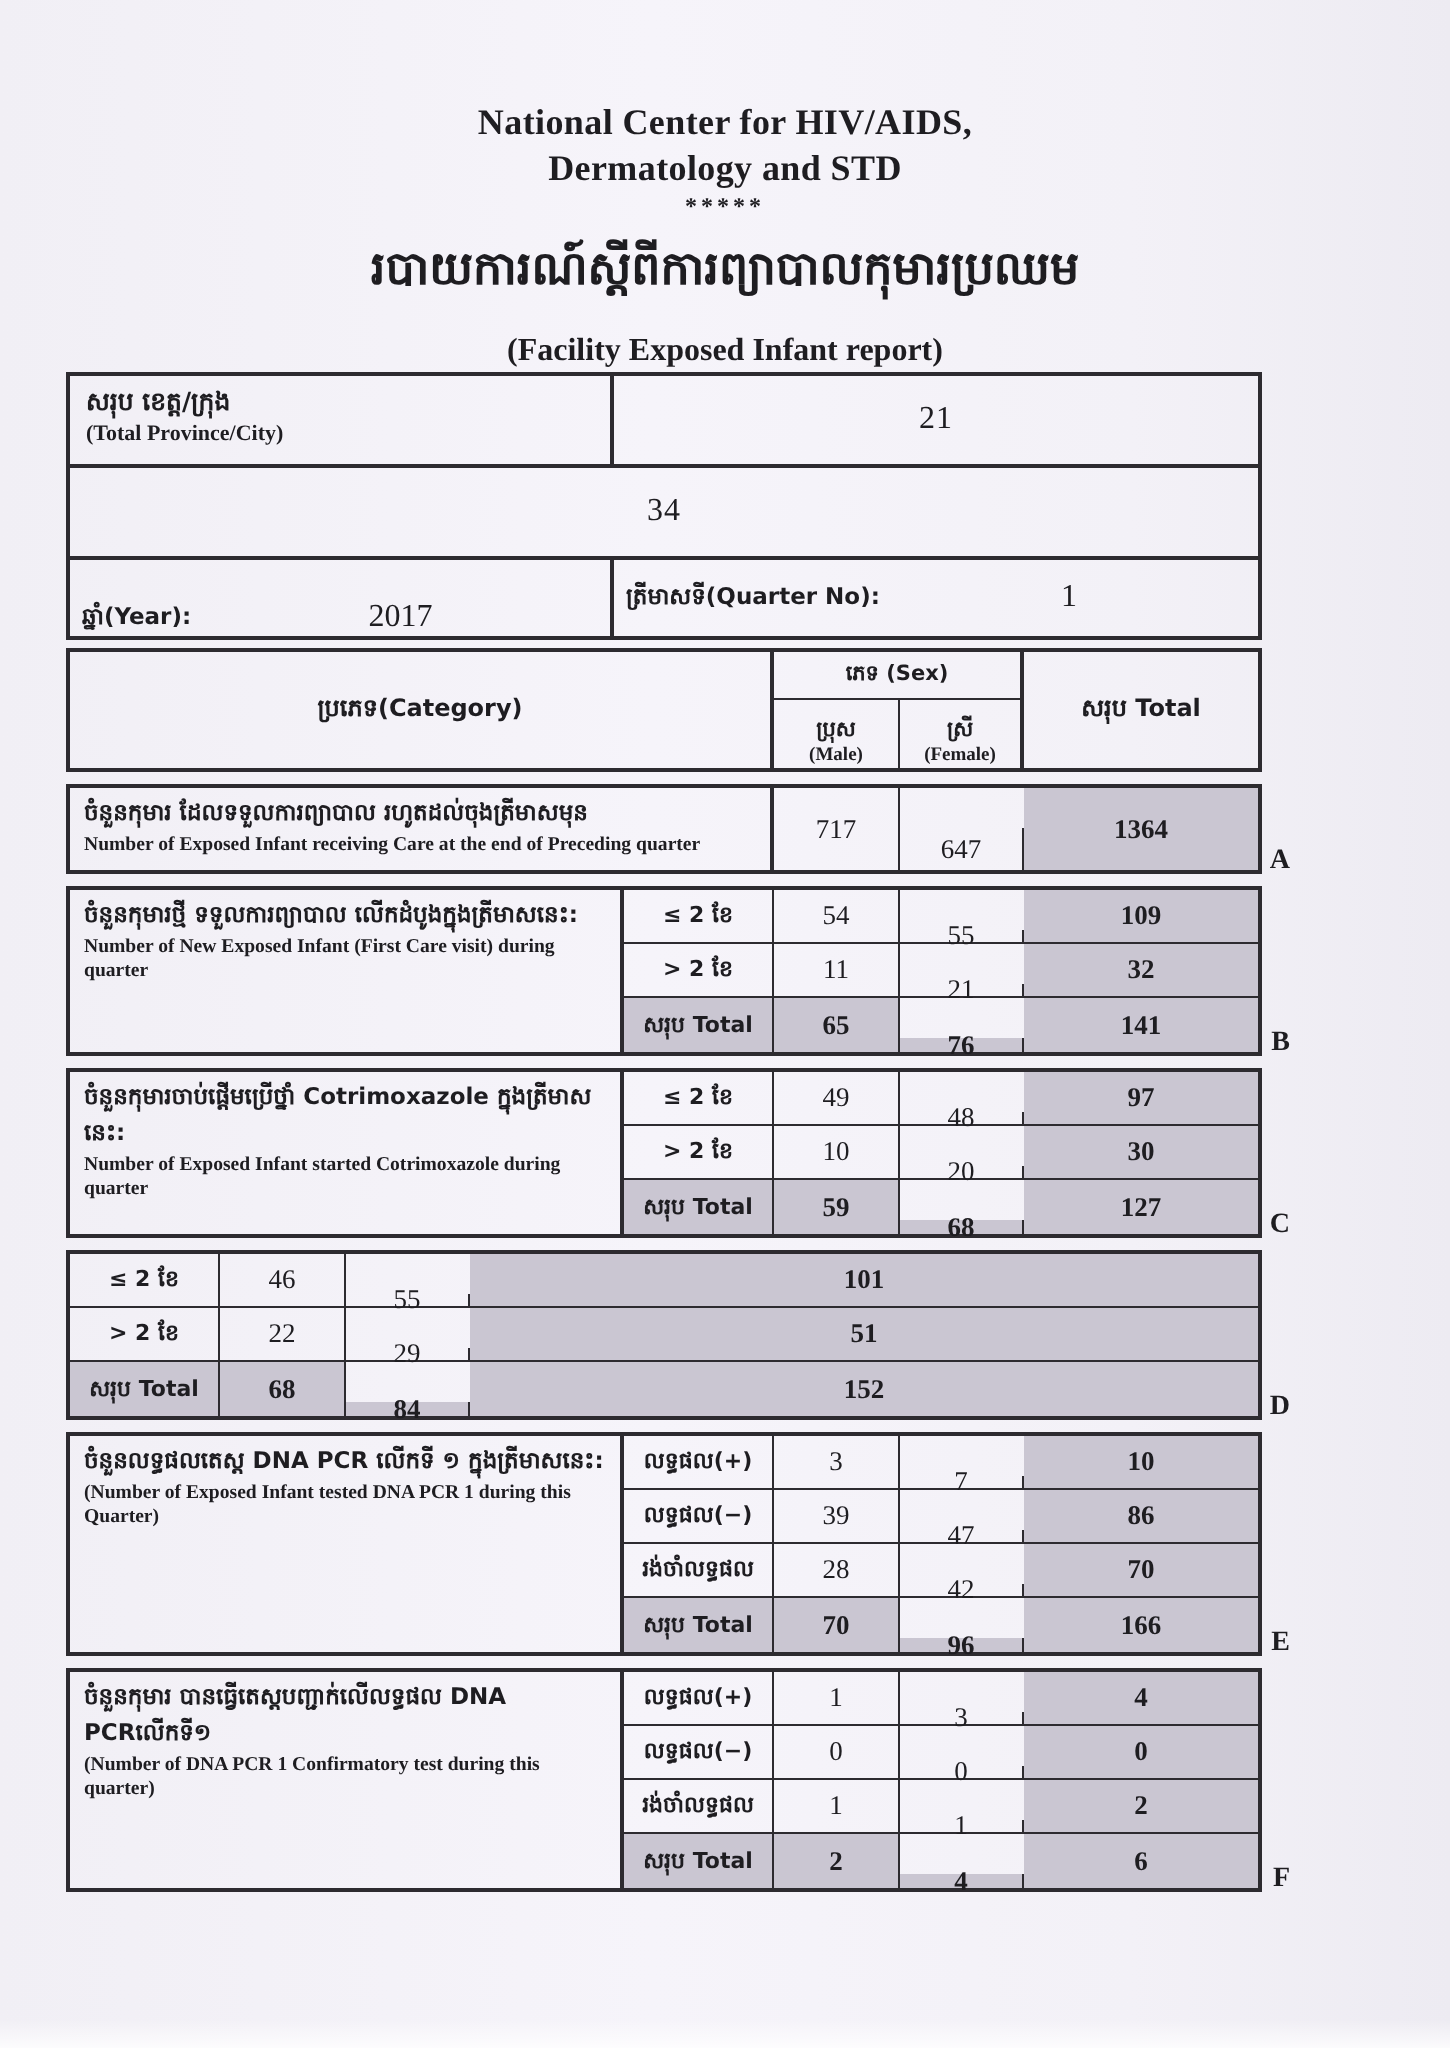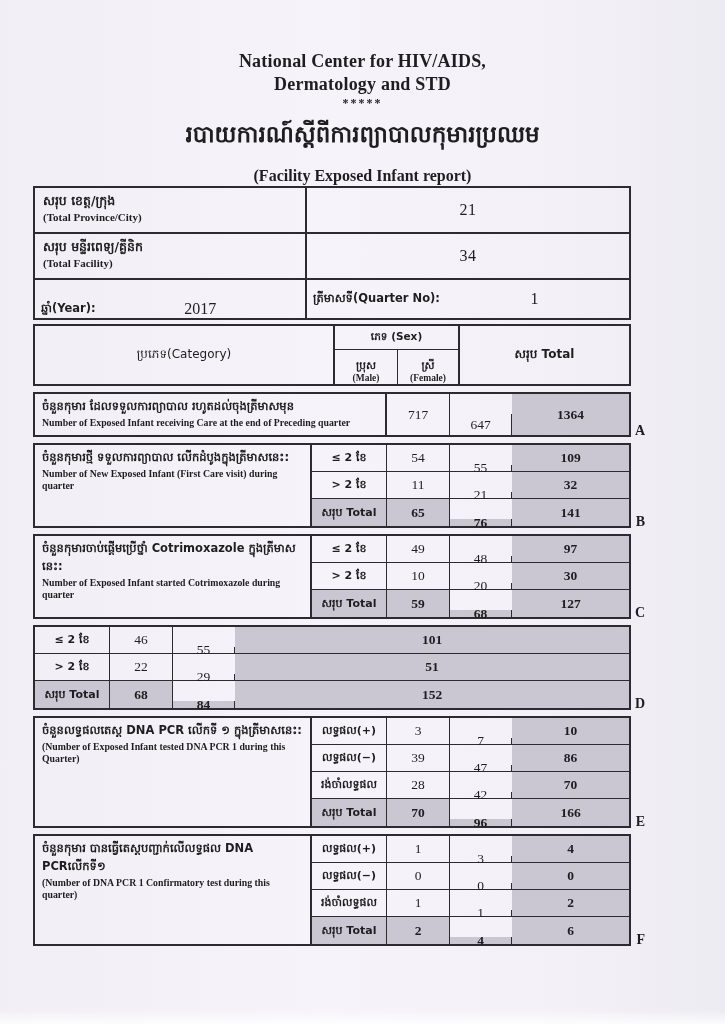--- a/index.html
+++ b/index.html
@@ -42,23 +42,23 @@
   .lbl-kh { font-size:12.5px; font-weight:bold; line-height:1.5; }
   .lbl-en { font-size:11px; font-weight:bold; line-height:1.2; }
   .yr-cell  { width:272px; border-right:2px solid #2d2b30; display:flex; align-items:flex-end; }
   .qt-cell  { flex:1; display:flex; align-items:center; }
   .yr-label { font-size:11.5px; font-weight:bold; padding-left:6px; white-space:nowrap; }
   .yr-value { flex:1; text-align:center; font-size:16px; }
 
   
   .mtable { position:absolute; left:33px; top:324px; width:598px; }
   .mhead { display:flex; border:2.5px solid #2d2b30; height:62px; background:transparent; }
-  .mh-cat { width:300px; border-right:2px solid #2d2b30;
+  .mh-cat { width:352px; border-right:2px solid #2d2b30;
             display:flex; align-items:center; justify-content:center;
-            font-size:12px; font-weight:normal; }
+            font-size:12px; font-weight:bold; }
   .mh-sexgrp { width:125px; border-right:2px solid #2d2b30; display:flex; flex-direction:column; }
   .mh-sex { height:24px; border-bottom:1.5px solid #2d2b30;
             display:flex; align-items:center; justify-content:center;
             font-size:10.5px; font-weight:bold; }
   .mh-mf { flex:1; display:flex; }
   .mh-m, .mh-f { display:flex; flex-direction:column; align-items:center; justify-content:flex-end; }
   .mh-m { width:63px; border-right:1.5px solid #2d2b30; }
   .mh-f { flex:1; }
   .mh-kh { font-size:10.5px; font-weight:bold; line-height:1.3; }
   .mh-en { font-size:9.5px; font-weight:bold; line-height:1.2; }
@@ -99,24 +99,20 @@
 
   <div class="itable">
     <div class="irow irow-tall">
       <div class="icell-label">
         <div class="lbl-kh khmer">សរុប ខេត្ត/ក្រុង</div>
         <div class="lbl-en">(Total Province/City)</div>
       </div>
       <div class="icell-value">21</div>
     </div>
     <div class="irow irow-tall">
-      <div class="icell-label">
-        <div class="lbl-kh khmer">សរុប មន្ទីរពេទ្យ/គ្លីនិក</div>
-        <div class="lbl-en">(Total Facility)</div>
-      </div>
       <div class="icell-value">34</div>
     </div>
     <div class="irow irow-short">
       <div class="yr-cell">
         <span class="yr-label khmer">ឆ្នាំ(Year):</span>
         <span class="yr-value">2017</span>
       </div>
       <div class="qt-cell">
         <span class="yr-label khmer">ត្រីមាសទី(Quarter No):</span>
         <span class="yr-value">1</span>

